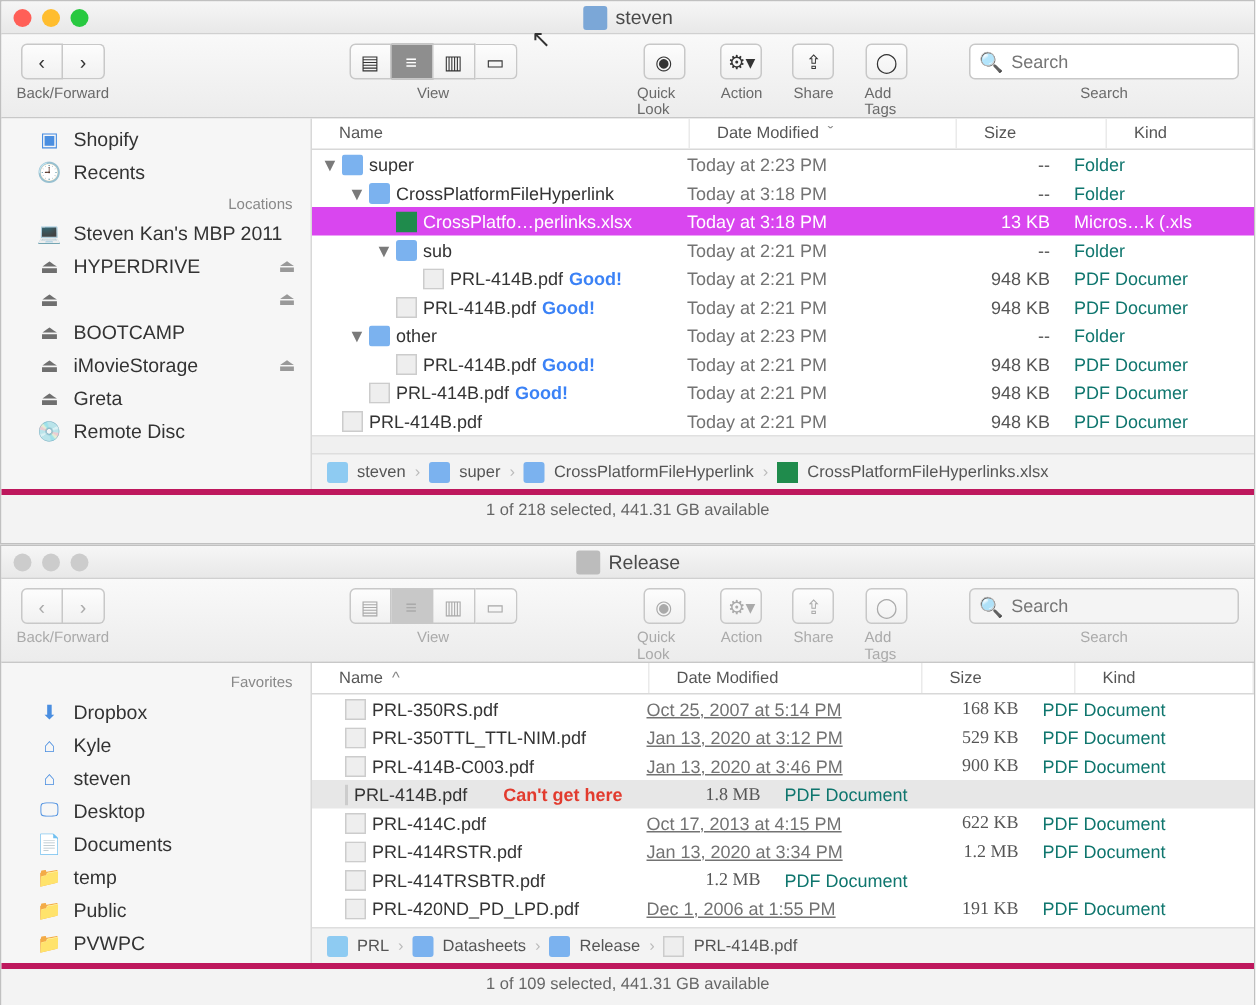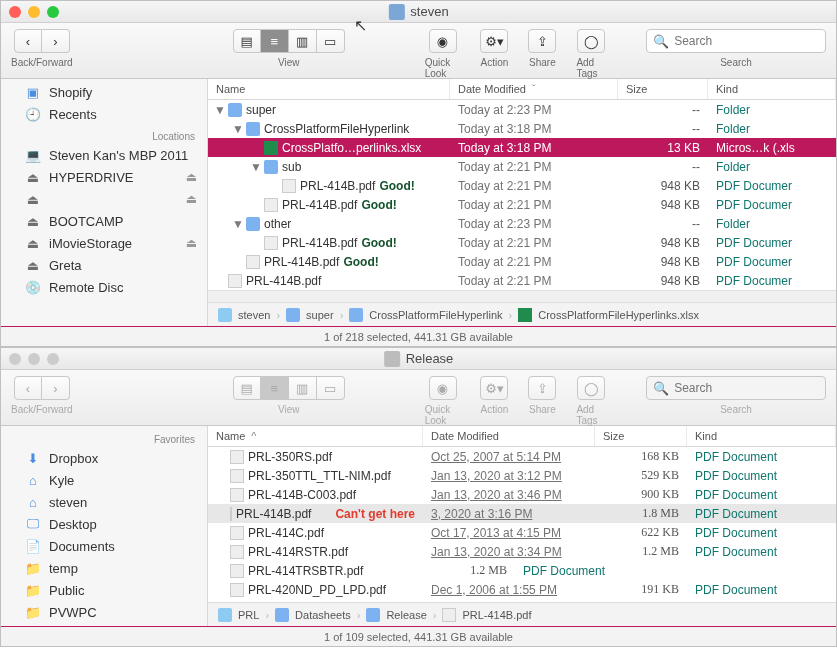--- a/index.html
+++ b/index.html
@@ -27,49 +27,49 @@
 .search input{border:none; outline:none; flex:1; font-size:12px; background:transparent;}
 .body { display:flex; height: var(--bh); }
 .sidebar { width:207px; background:#f6f6f6; border-right:1px solid #d8d8d8; overflow:hidden; padding-top:2px;}
 .sb-heading{font-size:10px; color:#888; padding:6px 12px 2px 12px; text-transform:none; letter-spacing:0;text-align:right;}
 .sb-item{display:flex; align-items:center; gap:8px; padding:3px 10px 3px 24px; font-size:13px; color:#333; cursor:default;}
 .sb-item .ico{width:16px;height:16px; display:flex;align-items:center;justify-content:center; color:#6f6f6f;}
 .sb-item.fav .ico{color:#4a8ee0;}
 .sb-item .eject{margin-left:auto; color:#999; font-size:12px;}
 .main { flex:1; display:flex; flex-direction:column; overflow:hidden;}
 .headers { display:flex; border-bottom:1px solid #d8d8d8; background:#fff; font-size:11px; color:#555;}
-.headers .col{padding:4px 8px; border-right:1px solid #eaeaea;}
+.headers .col{padding:4px 8px; border-right:1px solid #eaeaea;margin-left:10px;}
 .col.name{flex:0 0 242px;} .col.date{flex:0 0 168px;} .col.size{flex:0 0 90px;} .col.kind{flex:1;}
 .w2 .col.name{flex:0 0 215px;} .w2 .col.date{flex:0 0 172px;} .w2 .col.size{flex:0 0 92px;}
 .rows{flex:1; overflow:hidden;}
 .row{display:flex; align-items:center; height:19px; font-size:12px;}
 .row .c{padding:0 8px; white-space:nowrap; overflow:hidden; text-overflow:ellipsis;}
 .row .c.name{flex:0 0 242px; display:flex; align-items:center; gap:4px;}
 .w2 .row .c.name{flex:0 0 215px;}
 .row .c.date{flex:0 0 168px; color:#737373;}
 .w2 .row .c.date{flex:0 0 172px;text-decoration:underline;}
 .row .c.size{flex:0 0 90px; text-align:right; color:#555;}
 .w2 .row .c.size{flex:0 0 92px;font-family:Liberation Serif, serif;}
 .row .c.kind{flex:1; color:#0f766e;}
-.row.sel{background:#be185d; color:#fff;} .row.sel .c{color:#fff;}
+.row.sel{background:#d946ef; color:#fff;} .row.sel .c{color:#fff;}
 .row.hl{background:#e7e7e7;}
 .disc{display:inline-block;width:10px;text-align:center; color:#7a7a7a; cursor:default;}
 .file-ico{width:14px;height:14px; display:inline-block;}
 .file-ico.folder{background:#7bb2ef; border-radius:2px;}
 .file-ico.xls{background:#1f8b4c;}
 .file-ico.pdf{background:#eee; border:1px solid #ccc;}
 .file-ico.disk{background:#8ecbf2; border-radius:2px;}
 .note{font-weight:600;}
-.note.good{color:#14532d;}
+.note.good{color:#3b82f6;}
 .note.bad{color:#e23b2e;}
 .scrollbar{height:12px;background:#f0f0f0;border-top:1px solid #e0e0e0;}
 .pathbar{height:24px; background:#f3f3f3; border-top:1px solid #dedede; display:flex; align-items:center; gap:6px; padding:0 10px; font-size:11px; color:#555;}
 .pathbar .sep{color:#bbb;}
 .pathbar .pico{width:14px;height:14px;display:inline-block;}
-.status{height:20px; background:#f3f3f3; border-top:1px solid #be185d; text-align:center; font-size:11px; color:#666; line-height:20px;}
+.status{height:36px; background:#f3f3f3; border-top:4px solid #be185d; text-align:center; font-size:11px; color:#666; line-height:20px;}
 .sort-ind{margin-left:6px;color:#888;}
 .spacer{flex:1;}
 .cursor{position:absolute; left:353px; top:15px; pointer-events:none; font-size:16px;}
 </style>
 </head>
 <body>
 
 <div class="window" style="--bh:247px;">
   <span class="cursor">↖</span>
   <div class="titlebar">
@@ -452,21 +452,20 @@
         <div class="c date">Jan 13, 2020 at 3:46 PM</div>
         <div class="c size">900 KB</div>
         <div class="c kind">PDF Document</div>
       </div>
           <div class="row hl">
         <div class="c name" style="padding-left:22px">
           <span class="file-ico pdf"></span>
           <span>PRL-414B.pdf</span>
           <span class="note bad" style="margin-left:20px">Can't get here</span>
         </div>
-        <div class="c date">3, 2020 at 3:16 PM</div>
         <div class="c size">1.8 MB</div>
         <div class="c kind">PDF Document</div>
       </div>
           <div class="row ">
         <div class="c name" style="padding-left:22px">
           <span class="file-ico pdf"></span>
           <span>PRL-414C.pdf</span>
 
         </div>
         <div class="c date">Oct 17, 2013 at 4:15 PM</div>

